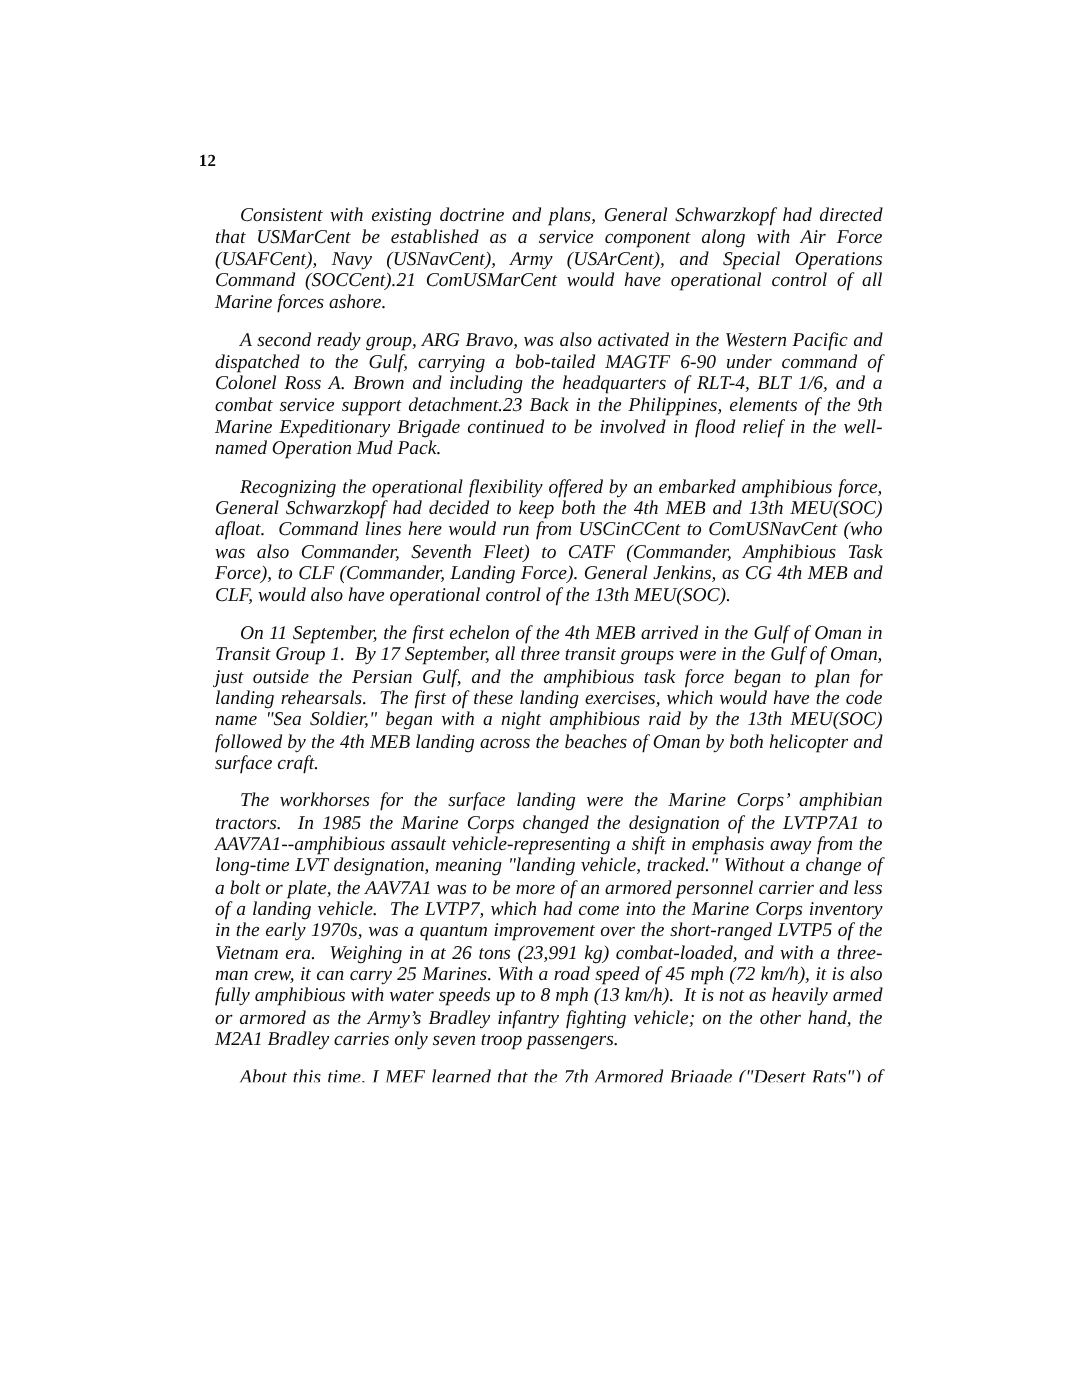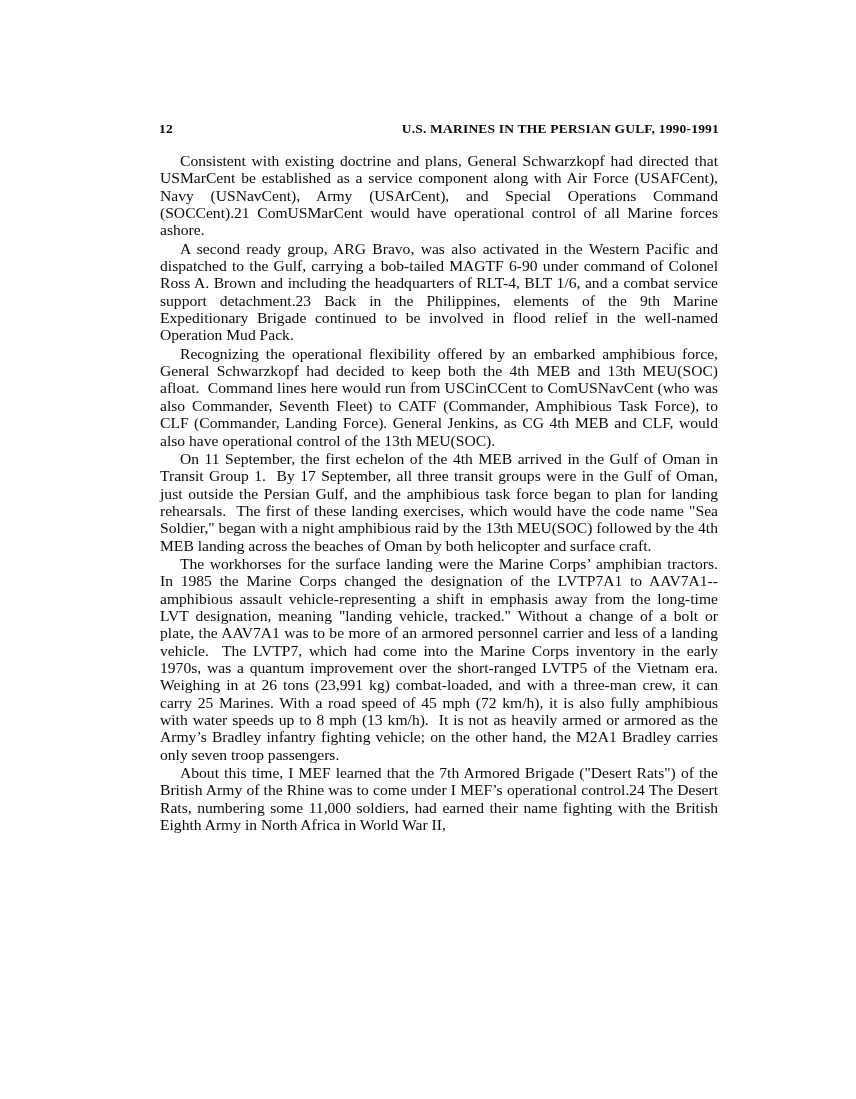--- a/index.html
+++ b/index.html
@@ -31,24 +31,25 @@
   .body-text {
     position: absolute;
     left: 159px;
     top: 151px;
     width: 560px;
     font-size: 15.6px;
     line-height: 17.35px;
     text-align: justify;
   }
   .body-text p {
-    margin: 1px;
+    margin: 13px;
     padding: 0;
     text-indent: 20px;
     white-space: pre-wrap;
+    font-style: italic;
   }
   .scan-bar {
     position: absolute;
     left: 12px;
     top: 1089px;
     width: 841px;
     height: 6px;
     background: #0d0d0d;
     border-radius: 1px;
   }
@@ -82,21 +83,20 @@
     transform: skewX(-20deg);
   }
 </style>
 </head>
 <body>
 
 <div class="page">
 
   <div class="running-header">
     <span>12</span>
-    <span>U.S. MARINES IN THE PERSIAN GULF, 1990-1991</span>
   </div>
 
   <div class="body-text">
     <p>Consistent with existing doctrine and plans, General Schwarzkopf had directed that USMarCent be established as a service component along with Air Force (USAFCent), Navy (USNavCent), Army (USArCent), and Special Operations Command (SOCCent).21 ComUSMarCent would have operational control of all Marine forces ashore.</p>
     <p>A second ready group, ARG Bravo, was also activated in the Western Pacific and dispatched to the Gulf, carrying a bob-tailed MAGTF 6-90 under command of Colonel Ross A. Brown and including the headquarters of RLT-4, BLT 1/6, and a combat service support detachment.23 Back in the Philippines, elements of the 9th Marine Expeditionary Brigade continued to be involved in flood relief in the well-named Operation Mud Pack.</p>
     <p>Recognizing the operational flexibility offered by an embarked amphibious force, General Schwarzkopf had decided to keep both the 4th MEB and 13th MEU(SOC) afloat.  Command lines here would run from USCinCCent to ComUSNavCent (who was also Commander, Seventh Fleet) to CATF (Commander, Amphibious Task Force), to CLF (Commander, Landing Force). General Jenkins, as CG 4th MEB and CLF, would also have operational control of the 13th MEU(SOC).</p>
     <p>On 11 September, the first echelon of the 4th MEB arrived in the Gulf of Oman in Transit Group 1.  By 17 September, all three transit groups were in the Gulf of Oman, just outside the Persian Gulf, and the amphibious task force began to plan for landing rehearsals.  The first of these landing exercises, which would have the code name "Sea Soldier," began with a night amphibious raid by the 13th MEU(SOC) followed by the 4th MEB landing across the beaches of Oman by both helicopter and surface craft.</p>
     <p>The workhorses for the surface landing were the Marine Corps’ amphibian tractors.  In 1985 the Marine Corps changed the designation of the LVTP7A1 to AAV7A1--amphibious assault vehicle-representing a shift in emphasis away from the long-time LVT designation, meaning "landing vehicle, tracked." Without a change of a bolt or plate, the AAV7A1 was to be more of an armored personnel carrier and less of a landing vehicle.  The LVTP7, which had come into the Marine Corps inventory in the early 1970s, was a quantum improvement over the short-ranged LVTP5 of the Vietnam era.  Weighing in at 26 tons (23,991 kg) combat-loaded, and with a three-man crew, it can carry 25 Marines. With a road speed of 45 mph (72 km/h), it is also fully amphibious with water speeds up to 8 mph (13 km/h).  It is not as heavily armed or armored as the Army’s Bradley infantry fighting vehicle; on the other hand, the M2A1 Bradley carries only seven troop passengers.</p>
     <p>About this time, I MEF learned that the 7th Armored Brigade ("Desert Rats") of the British Army of the Rhine was to come under I MEF’s operational control.24 The Desert Rats, numbering some 11,000 soldiers, had earned their name fighting with the British Eighth Army in North Africa in World War II,</p>
   </div>

